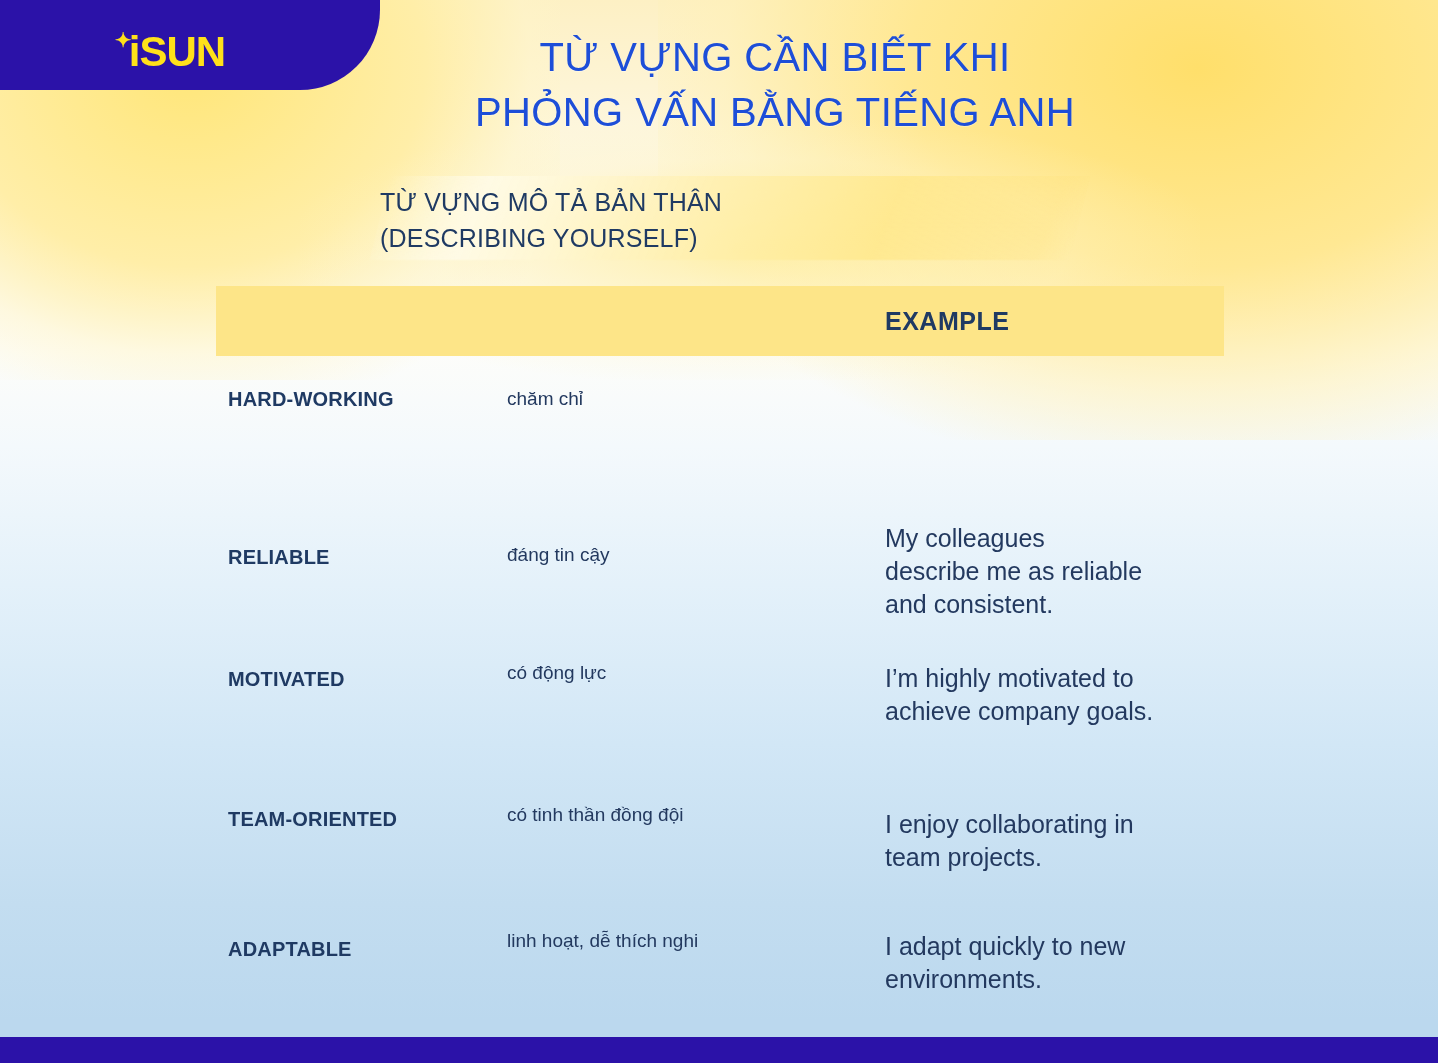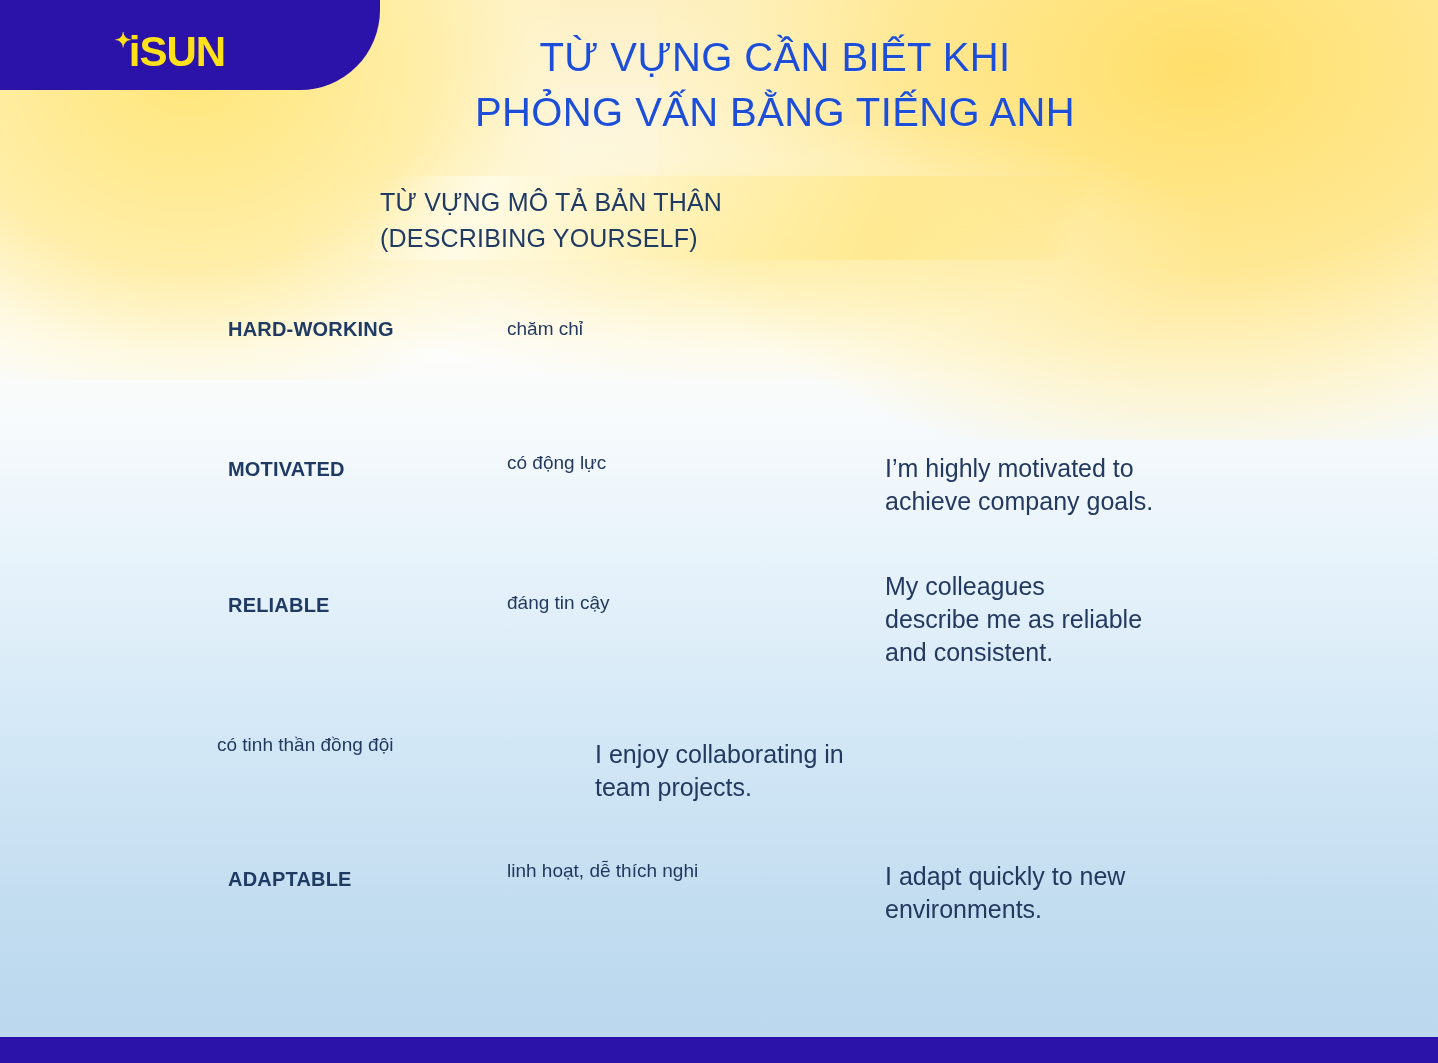--- a/index.html
+++ b/index.html
@@ -239,42 +239,48 @@
 PHỎNG VẤN BẰNG TIẾNG ANH</div>
 
 <div class="subtitle-wrap">
   <div class="subtitle-ribbon"></div>
   <div class="subtitle-text" style="white-space: pre-line;">TỪ VỰNG MÔ TẢ BẢN THÂN
 (DESCRIBING YOURSELF)</div>
 </div>
 
 <div class="table">
 
+  <div class="table-header">
+    <div class="th-term"></div>
+    <div class="th-meaning"></div>
+    <div class="th-example">EXAMPLE</div>
+  </div>
 
   <div class="row row-1">
     <div class="cell-term">HARD-WORKING</div>
     <div class="cell-meaning">chăm chỉ</div>
-  </div>
-
-  <div class="row row-3">
-    <div class="cell-term">MOTIVATED</div>
-    <div class="cell-meaning">có động lực</div>
-    <div class="cell-example">I’m highly motivated to
-achieve company goals.</div>
   </div>
 
   <div class="row row-2">
     <div class="cell-term">RELIABLE</div>
     <div class="cell-meaning">đáng tin cậy</div>
     <div class="cell-example">My colleagues
 describe me as reliable
 and consistent.</div>
   </div>
 
+  <div class="row row-3">
+    <div class="cell-term">MOTIVATED</div>
+    <div class="cell-meaning">có động lực</div>
+    <div class="cell-example">I’m highly motivated to
+achieve company goals.</div>
+  </div>
+
   <div class="row row-4">
+    <div class="cell-term">TEAM-ORIENTED</div>
     <div class="cell-meaning">có tinh thần đồng đội</div>
     <div class="cell-example">I enjoy collaborating in
 team projects.</div>
   </div>
 
   <div class="row row-5">
     <div class="cell-term">ADAPTABLE</div>
     <div class="cell-meaning">linh hoạt, dễ thích nghi</div>
     <div class="cell-example">I adapt quickly to new
 environments.</div>

